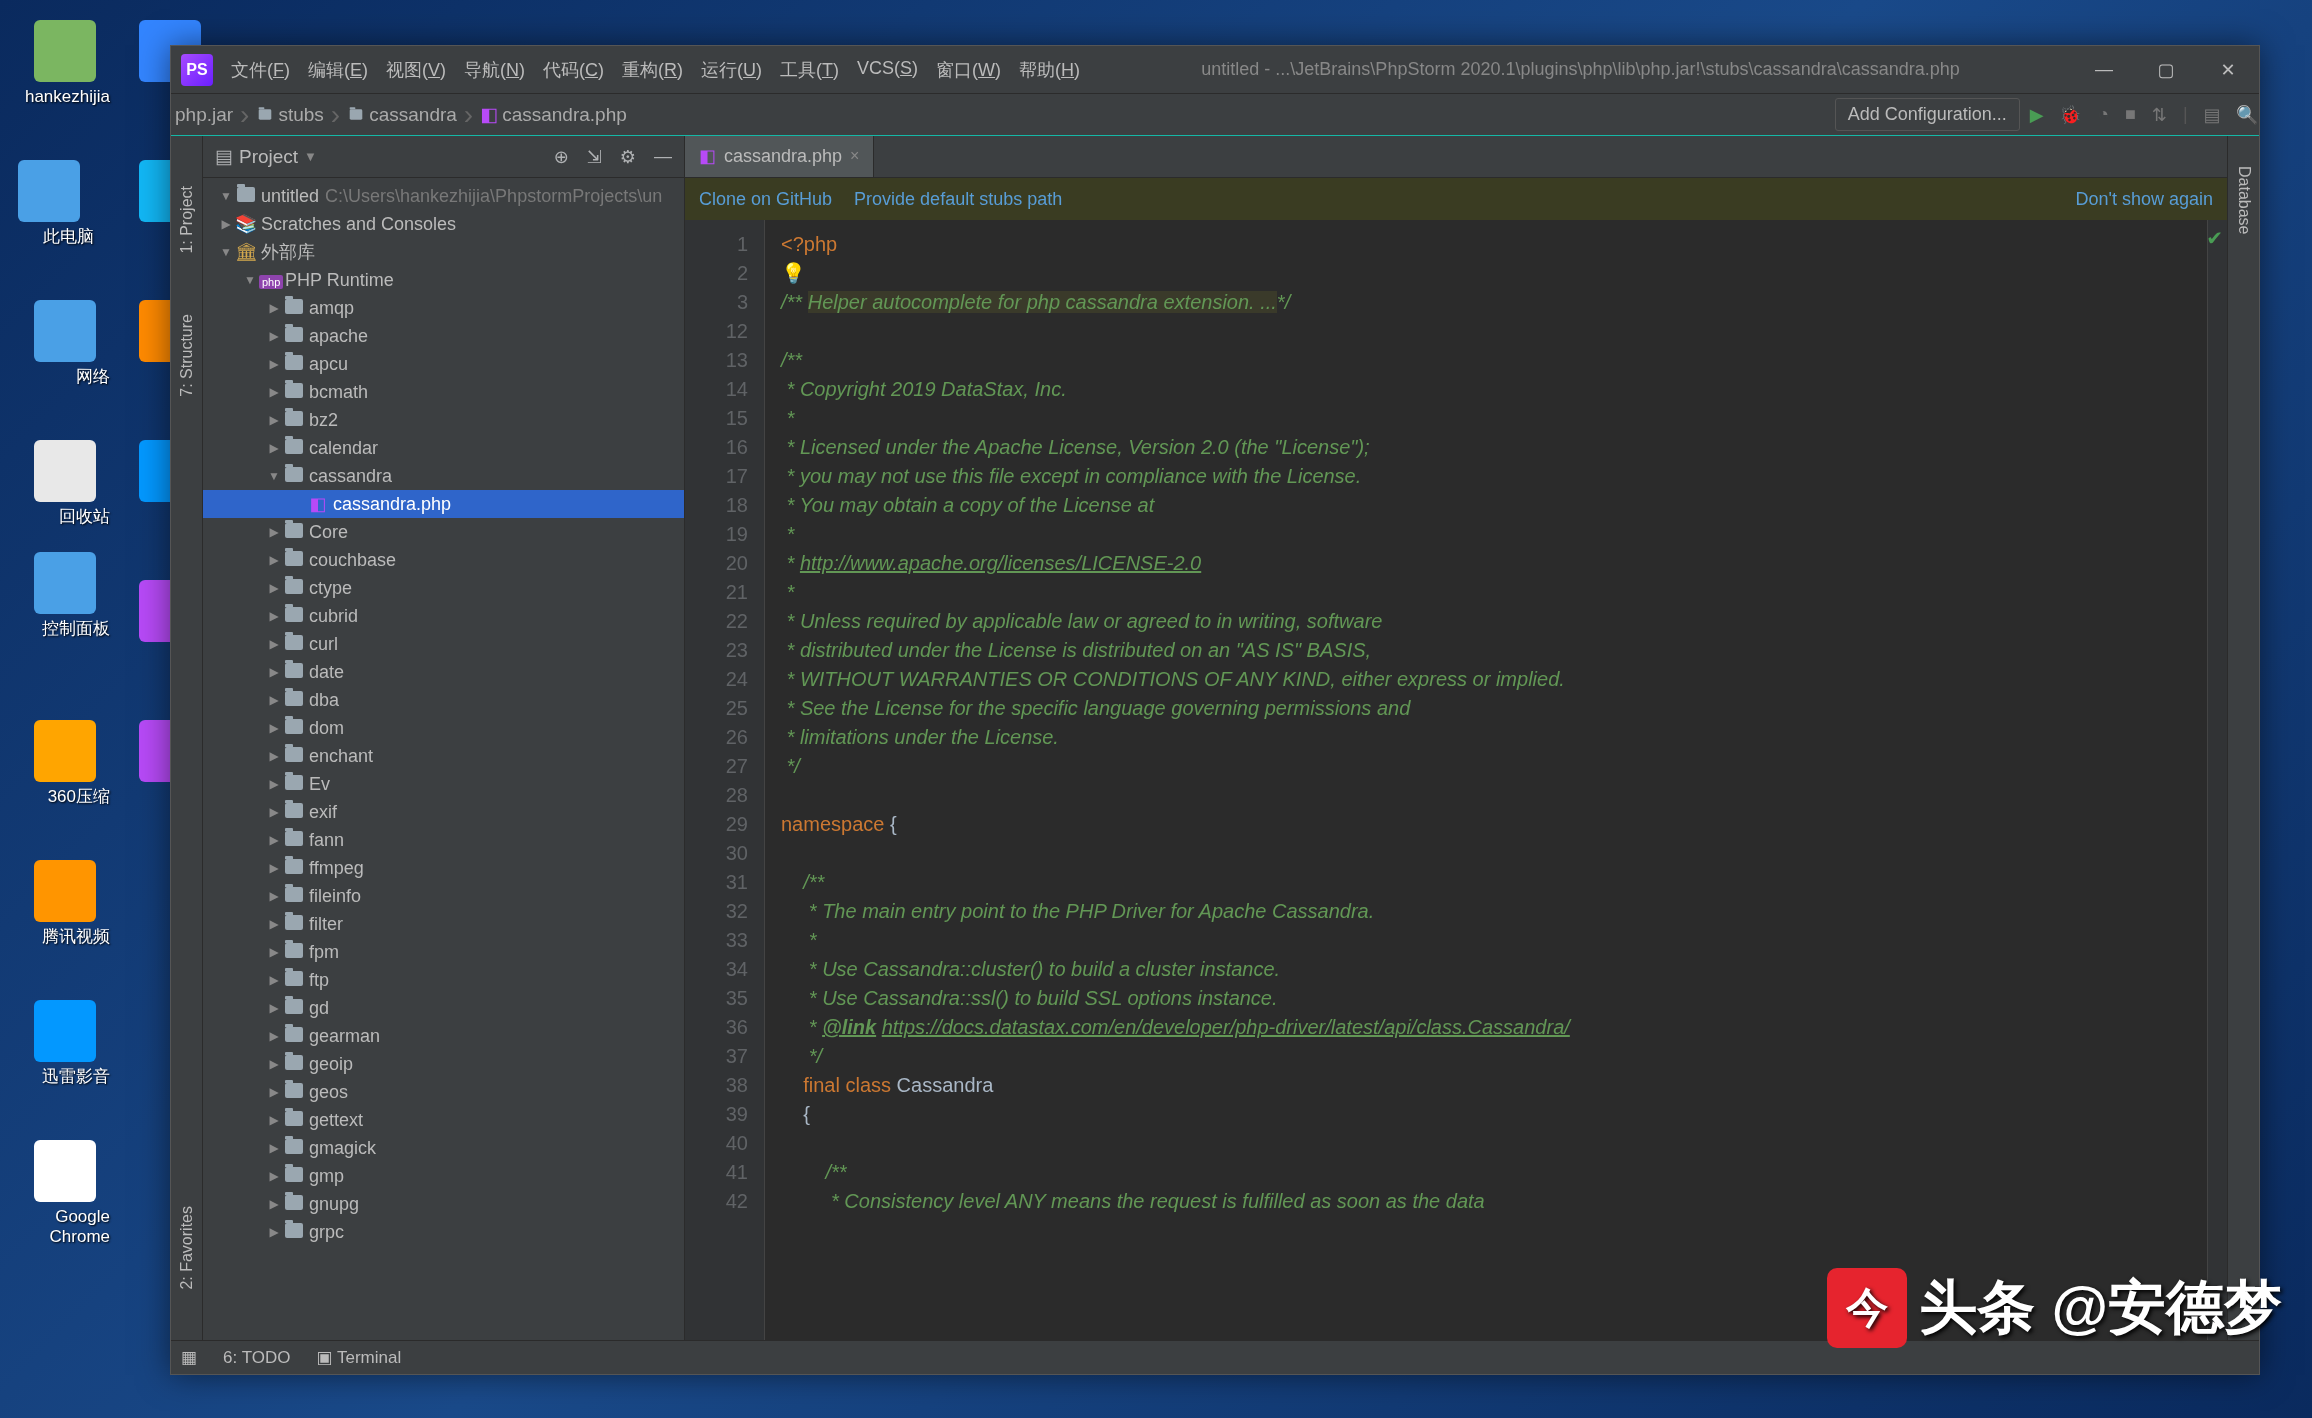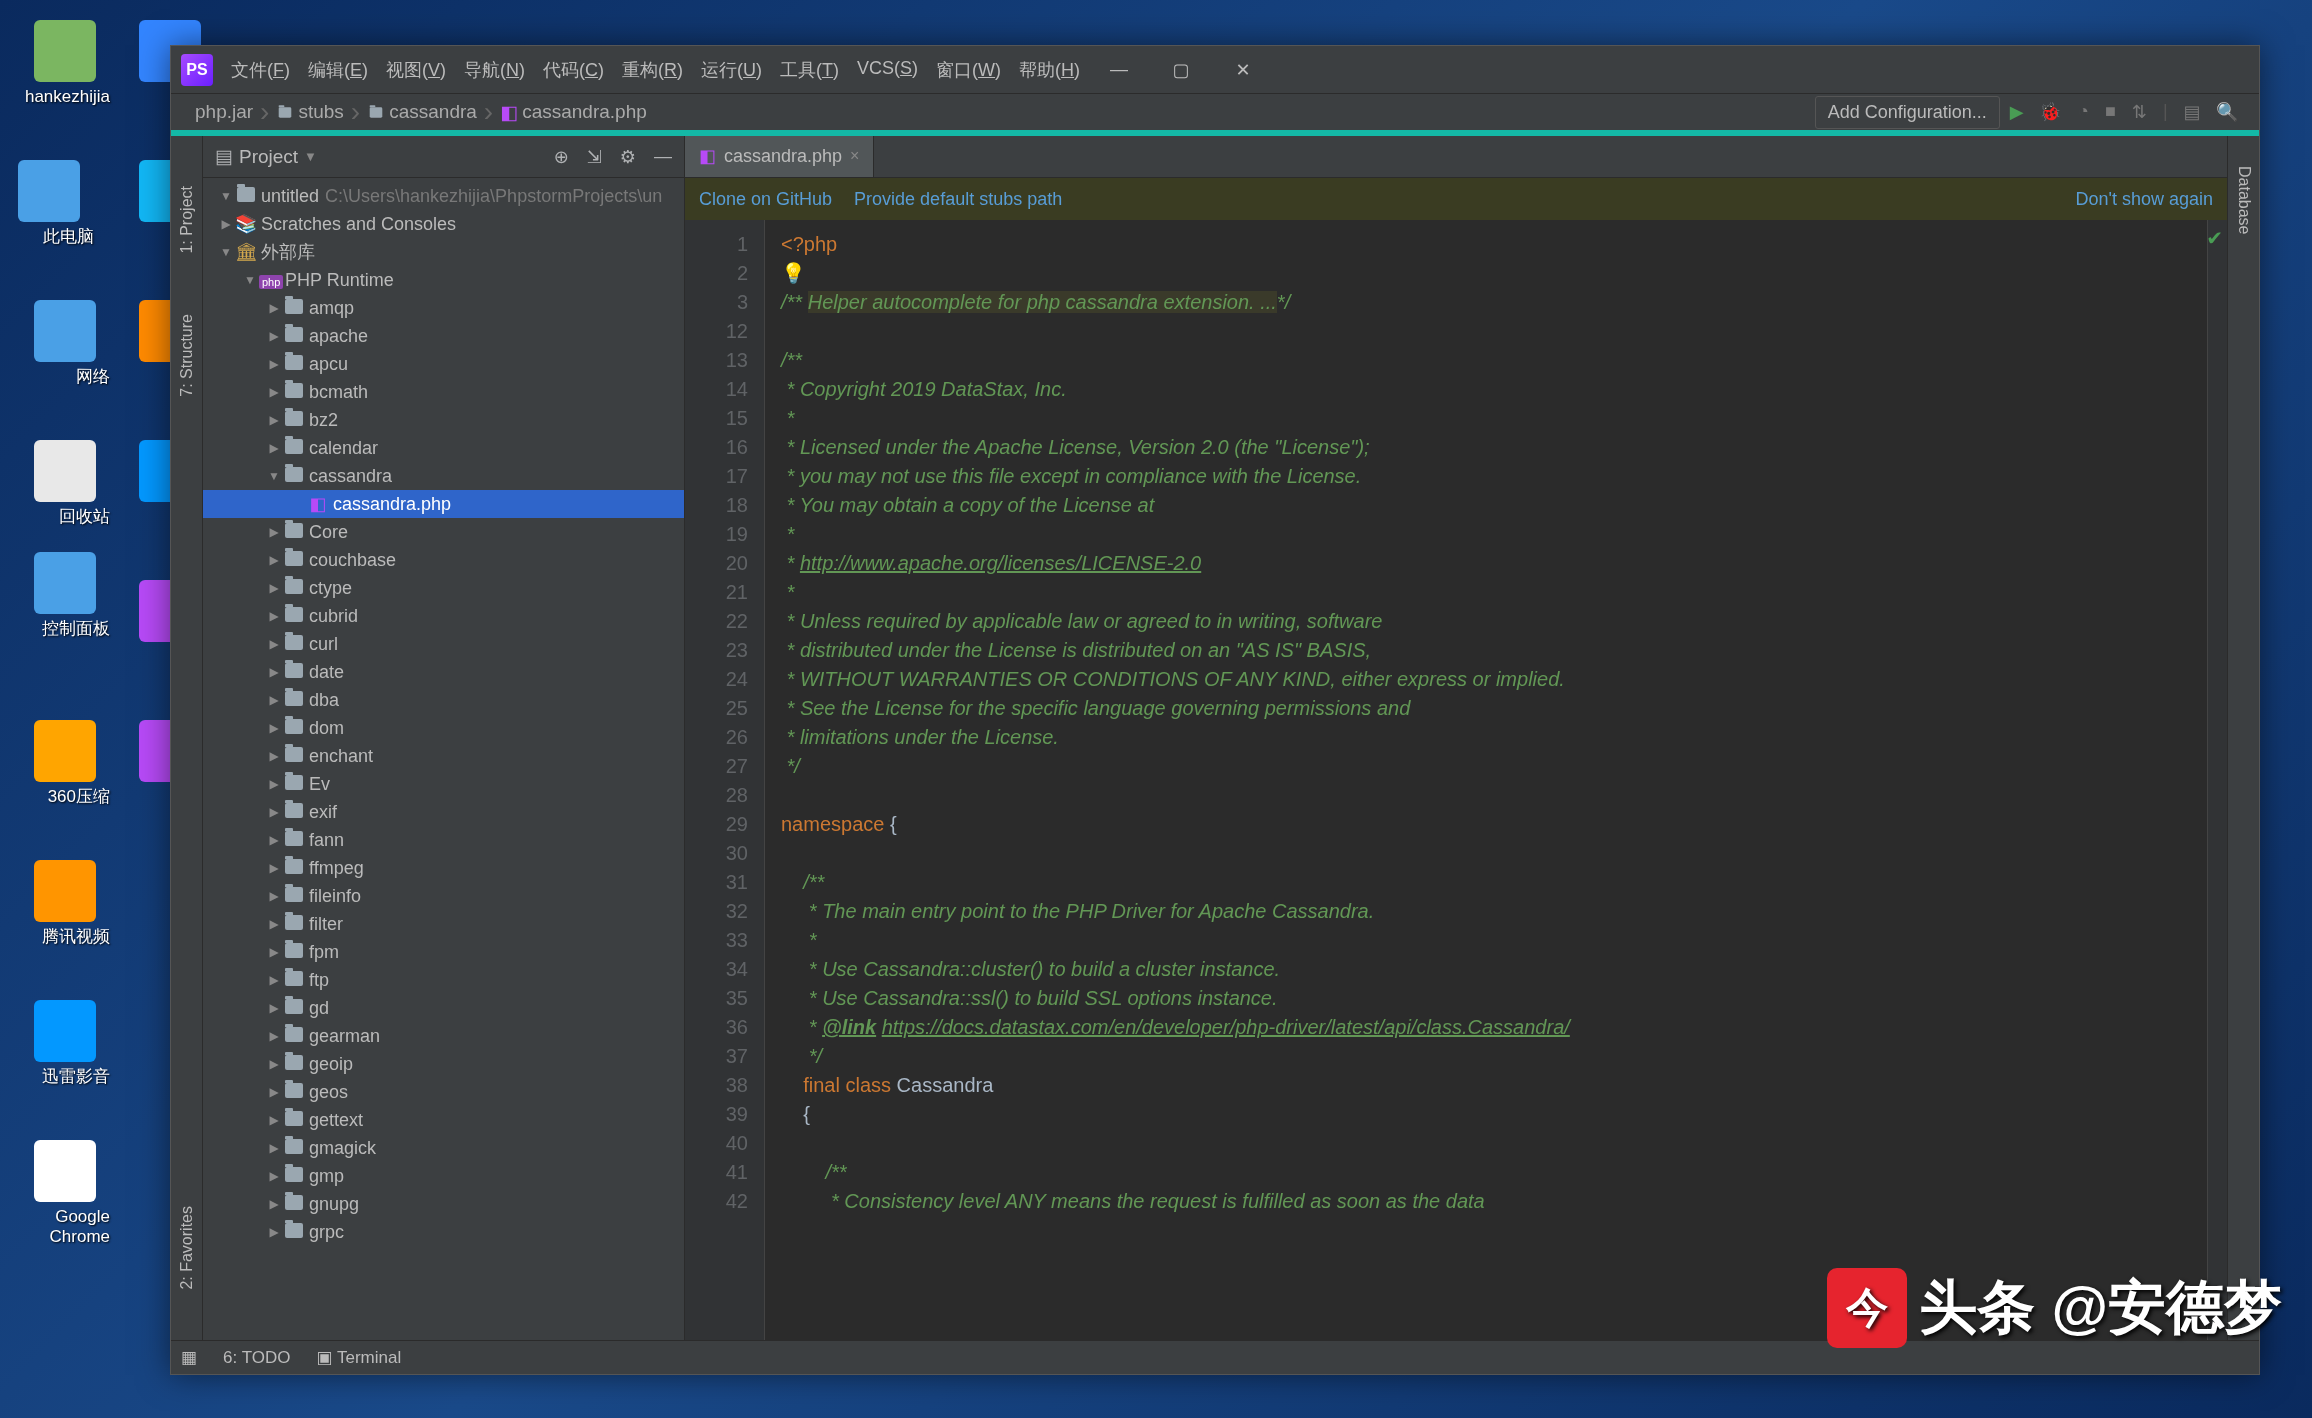--- a/index.html
+++ b/index.html
@@ -9,21 +9,21 @@
 .desktop-icon .lbl { font-size:17px; line-height:1.2; }
 .ide-window { position:absolute; left:170px; top:45px; width:2090px; height:1330px; background:#3c3f41; border:1px solid #555; box-shadow:0 0 30px rgba(0,0,0,.5); display:flex; flex-direction:column; }
 .titlebar { height:48px; background:#3c3f41; display:flex; align-items:center; color:#bbb; font-size:18px; border-bottom:1px solid #2b2b2b; }
 .titlebar .app-icon { width:32px; height:32px; margin:0 10px; background:linear-gradient(135deg,#a64bff,#6b1fff); border-radius:4px; display:flex; align-items:center; justify-content:center; font-size:16px; color:#fff; font-weight:bold;}
 .menubar { display:flex; gap:2px; }
 .menubar .m { padding:4px 8px; cursor:pointer; }
 .menubar .m u { text-decoration:underline; }
 .title-text { flex:1; text-align:center; color:#888; font-size:18px; }
 .win-controls { display:flex; }
 .win-controls .b { width:62px; height:48px; display:flex; align-items:center; justify-content:center; color:#bbb; font-size:18px; }
-.navbar { height:42px; background:#3c3f41; display:flex; align-items:center; padding:0 20px; border-bottom:6px solid #14b8a6; }
+.navbar { height:42px; background:#3c3f41; display:flex; align-items:center; padding:0 0; border-bottom:1px solid #14b8a6; }
 .breadcrumb { display:flex; align-items:center; color:#aaa; font-size:19px; }
 .breadcrumb .bc-item { display:flex; align-items:center; gap:4px; padding:0 4px; }
 .breadcrumb .sep { color:#666; padding:0 3px; font-size:28px; line-height:28px; }
 .nav-right { margin-left:auto; display:flex; align-items:center; gap:10px; }
 .add-config { border:1px solid #555; padding:5px 12px; color:#bbb; background:#3c3f41; font-size:18px; border-radius:3px; }
 .nav-icons { display:flex; gap:16px; color:#777; }
 .nav-icons span { cursor:pointer; font-size:18px; }
 .main { flex:1; display:flex; overflow:hidden; position:relative; }
 .left-stripe { width:32px; background:#3c3f41; border-right:1px solid #2b2b2b; display:flex; flex-direction:column; align-items:center; gap:40px; padding-top:40px; }
 .stripe-tab { writing-mode:vertical-rl; transform:rotate(180deg); color:#bbb; font-size:16px; padding:10px 4px; cursor:pointer; display:flex; align-items:center; gap:6px; }
@@ -143,20 +143,21 @@
         <span class="m">视图(<u>V</u>)</span>
         <span class="m">导航(<u>N</u>)</span>
         <span class="m">代码(<u>C</u>)</span>
         <span class="m">重构(<u>R</u>)</span>
         <span class="m">运行(<u>U</u>)</span>
         <span class="m">工具(<u>T</u>)</span>
         <span class="m">VCS(<u>S</u>)</span>
         <span class="m">窗口(<u>W</u>)</span>
         <span class="m">帮助(<u>H</u>)</span>
       </div>
+    <div class="title-text">untitled - ...\JetBrains\PhpStorm 2020.1\plugins\php\lib\php.jar!\stubs\cassandra\cassandra.php</div>
     <div class="win-controls">
       <div class="b">—</div>
       <div class="b">▢</div>
       <div class="b">✕</div>
     </div>
   </div>
 
   <div class="navbar">
     <div class="breadcrumb" id="breadcrumb">
         <span class="bc-item">php.jar</span>

